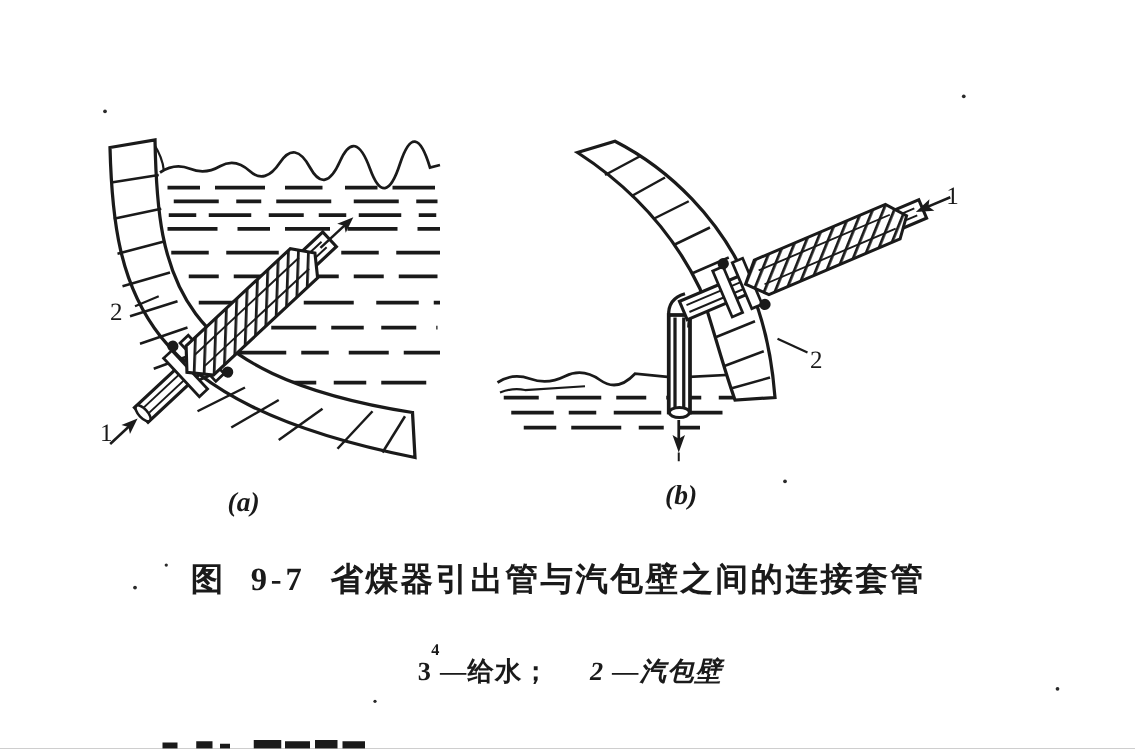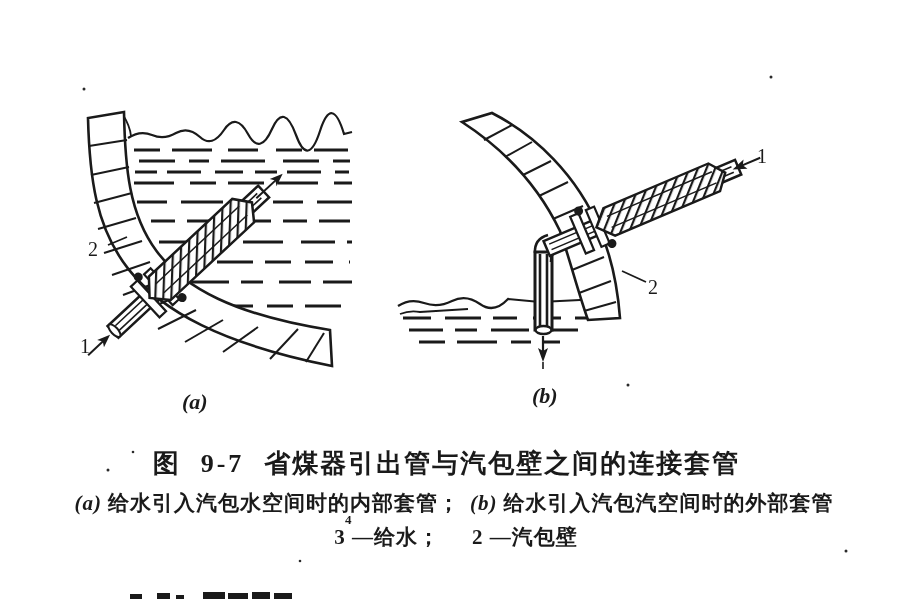--- a/index.html
+++ b/index.html
@@ -10,21 +10,21 @@
     color:#1a1a1a;
   }
   .fig-svg{position:absolute;left:0;top:0;width:908px;height:599px;}
   .caption{position:absolute;left:0;width:100%;text-align:center;white-space:pre;}
   .caption-title{top:446px;font-size:26px;font-weight:bold;letter-spacing:2px;transform:translateX(-16px);}
   .caption-title .figno{margin-right:20px;letter-spacing:3px;margin-left:17px;}
   .caption-sub{top:489px;font-size:21px;font-weight:bold;letter-spacing:1px;}
   .caption-sub .ablabel{font-style:italic;margin-right:6px;}
   .caption-sub .bpart{margin-left:10px;}
   .caption-legend{top:523px;font-size:21px;font-weight:bold;letter-spacing:1px;transform:translateX(2px);}
-  .caption-legend .item2{margin-left:32px;}
+  .caption-legend .item2{margin-left:32px;font-style:italic;}
   .stray-mark{position:absolute;left:345px;top:512px;font-size:13px;font-weight:bold;}
   .svg-num{font:20px "Liberation Serif","DejaVu Serif",serif;fill:#1a1a1a;}
   .svg-ab{font:italic bold 22px "Liberation Serif","DejaVu Serif",serif;fill:#1a1a1a;}
   .ink{stroke:#1a1a1a;fill:none;}
 </style>
 </head>
 <body>
 
 <div class="page">
 
@@ -168,18 +168,17 @@
       <rect x="176" y="595" width="8" height="4"></rect>
       <rect x="203" y="592" width="22" height="7"></rect>
       <rect x="228" y="593" width="20" height="6"></rect>
       <rect x="252" y="592" width="18" height="7"></rect>
       <rect x="274" y="593" width="18" height="6"></rect>
     </g>
   </svg>
 
   <div class="caption caption-title"><span class="figno">图  9-7</span><span>省煤器引出管与汽包壁之间的连接套管</span></div>
 
-  <div class="caption caption-sub"><span class="ablabel">(a)</span><span>给水引入汽包水空间时的内部套管；</span><span class="ablabel bpart">(b)</span><span>给水引入汽包汽空间时的外部套管</span></div>
 
   <div class="caption caption-legend"><span>3 —给水；</span><span class="item2">2 —汽包壁</span></div>
 
   <span class="stray-mark">4</span>
 </div>
 
 </body></html>

